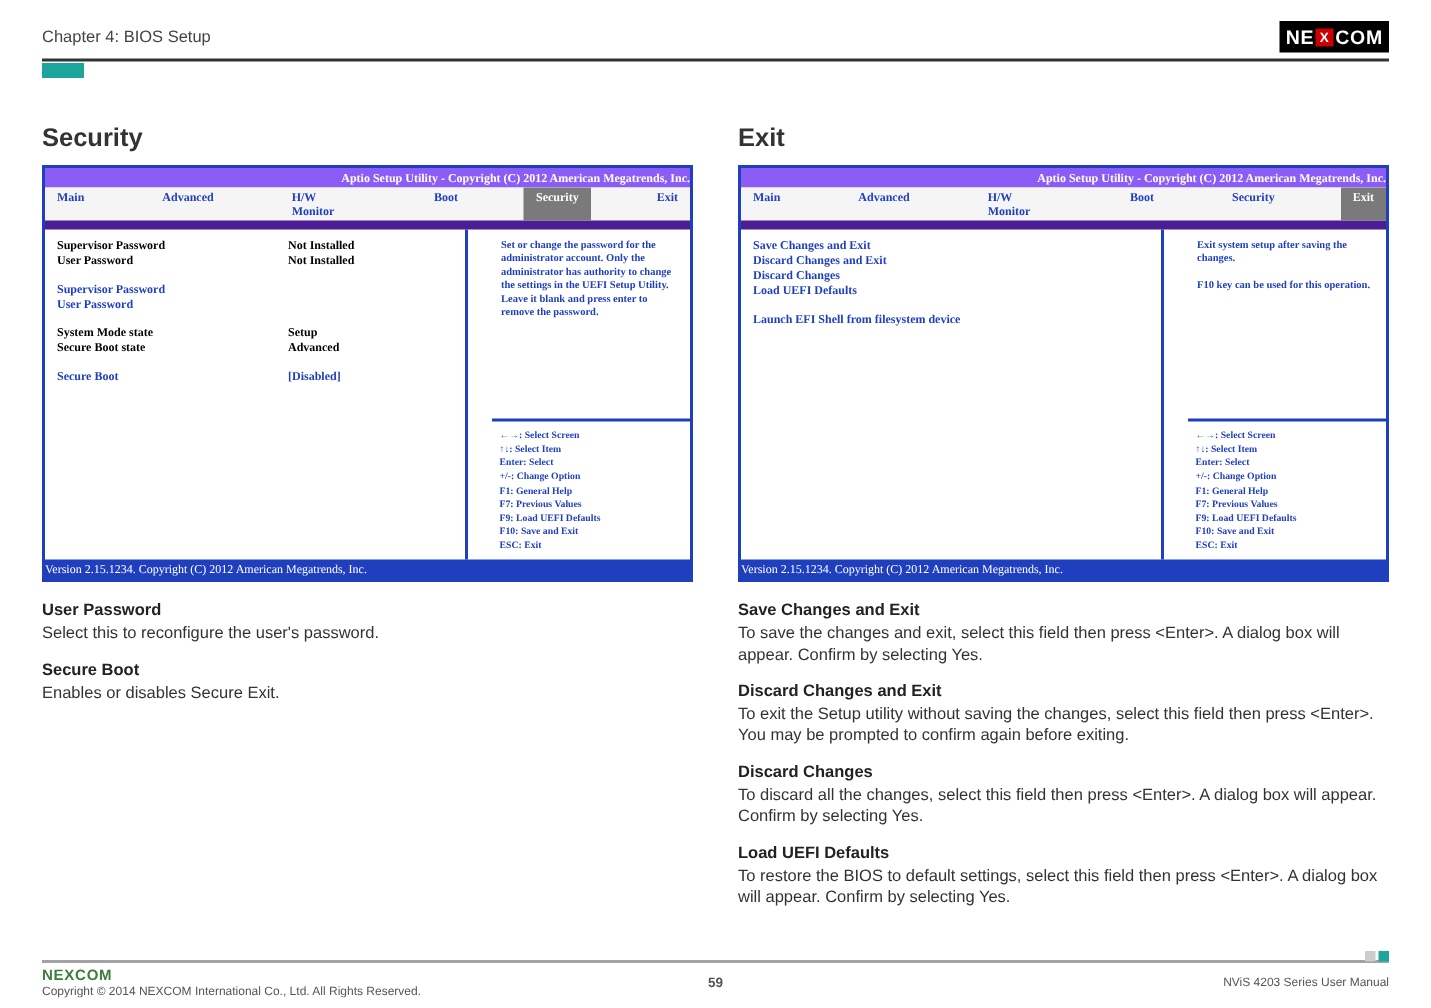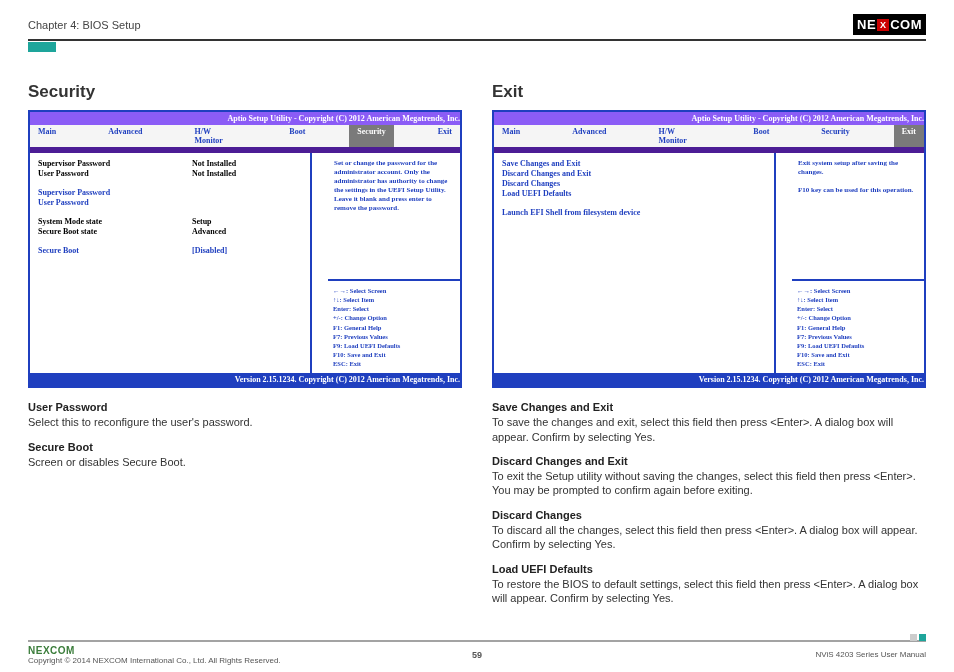--- a/index.html
+++ b/index.html
@@ -17,21 +17,21 @@
 .bios-box { border:2px solid #1f3fbf; font-size:8px; font-family: 'Times New Roman', serif; }
 .bios-title { background:#8b5cf6; color:#fff; text-align:right; font-weight:bold; padding:2px 0; font-size:8px; }
 .bios-tabs { display:flex; background:#f5f5f5; border-bottom:6px solid #4c1d95;gap:36px; }
 .bios-tab { padding:2px 8px; font-size:8px; color:#1f3fbf; font-weight:bold; }
 .bios-tab.active { background:#7a7a7a; color:#fff; }
 .bios-body { display:flex; min-height:220px; }
 .bios-left { flex:2; padding:6px 8px; }
 .bios-right { flex:1; border-left:2px solid #1f3fbf; display:flex; flex-direction:column;padding-left:16px; }
 .bios-help { padding:6px; color:#1f3fbf; font-size:7px; flex:1; line-height:1.3; font-weight:bold; }
 .bios-keys { border-top:2px solid #1f3fbf; padding:5px; color:#1f3fbf; font-size:6.5px; line-height:1.4; font-weight:bold; }
-.bios-footer { background:#1f3fbf; color:#fff; text-align:right; padding:2px 0; font-size:8px; font-weight:bold; }
+.bios-footer { background:#1f3fbf; color:#fff; text-align:left; padding:2px 0; font-size:8px; font-weight:normal; }
 .bios-row { display:flex; margin-bottom:1px; font-weight:bold; }
 .bios-lbl { flex:1.4; }
 .bios-val { flex:1; }
 .black { color:#000; }
 .blue { color:#1f3fbf; }
 .desc { font-size:11px; color:#333; line-height:1.3; margin-top:12px; }
 .desc h4 { font-size:11px; font-weight:bold; margin:10px 0 1px 0; color:#222; }
 .desc p { margin:0 0 4px 0; }
 .footer { margin-top:30px; border-top:2px solid #a3a3a3; padding:3px 0 0 0; display:flex; justify-content:space-between; font-size:8px; color:#555; align-items:center; position:relative; }
 .footer-logo { font-weight:bold; font-size:10px; color:#3b7d3b; letter-spacing:0.5px; }
@@ -108,21 +108,21 @@
                 <div>ESC: Exit</div>
               </div>
           </div>
         </div>
         <div class="bios-footer">Version 2.15.1234. Copyright (C) 2012 American Megatrends, Inc.</div>
       </div>
       <div class="desc" id="left-desc">
           <h4>User Password</h4>
           <p>Select this to reconfigure the user's password.</p>
           <h4>Secure Boot</h4>
-          <p>Screen or disables Secure Boot.</p>
+          <p>Enables or disables Secure Exit.</p>
         </div>
     </div>
 
     <div class="col">
       <h2>Exit</h2>
       <div class="bios-box">
         <div class="bios-title">Aptio Setup Utility - Copyright (C) 2012 American Megatrends, Inc.</div>
         <div class="bios-tabs" id="right-tabs">
             <div class="bios-tab">Main</div>
             <div class="bios-tab">Advanced</div>

